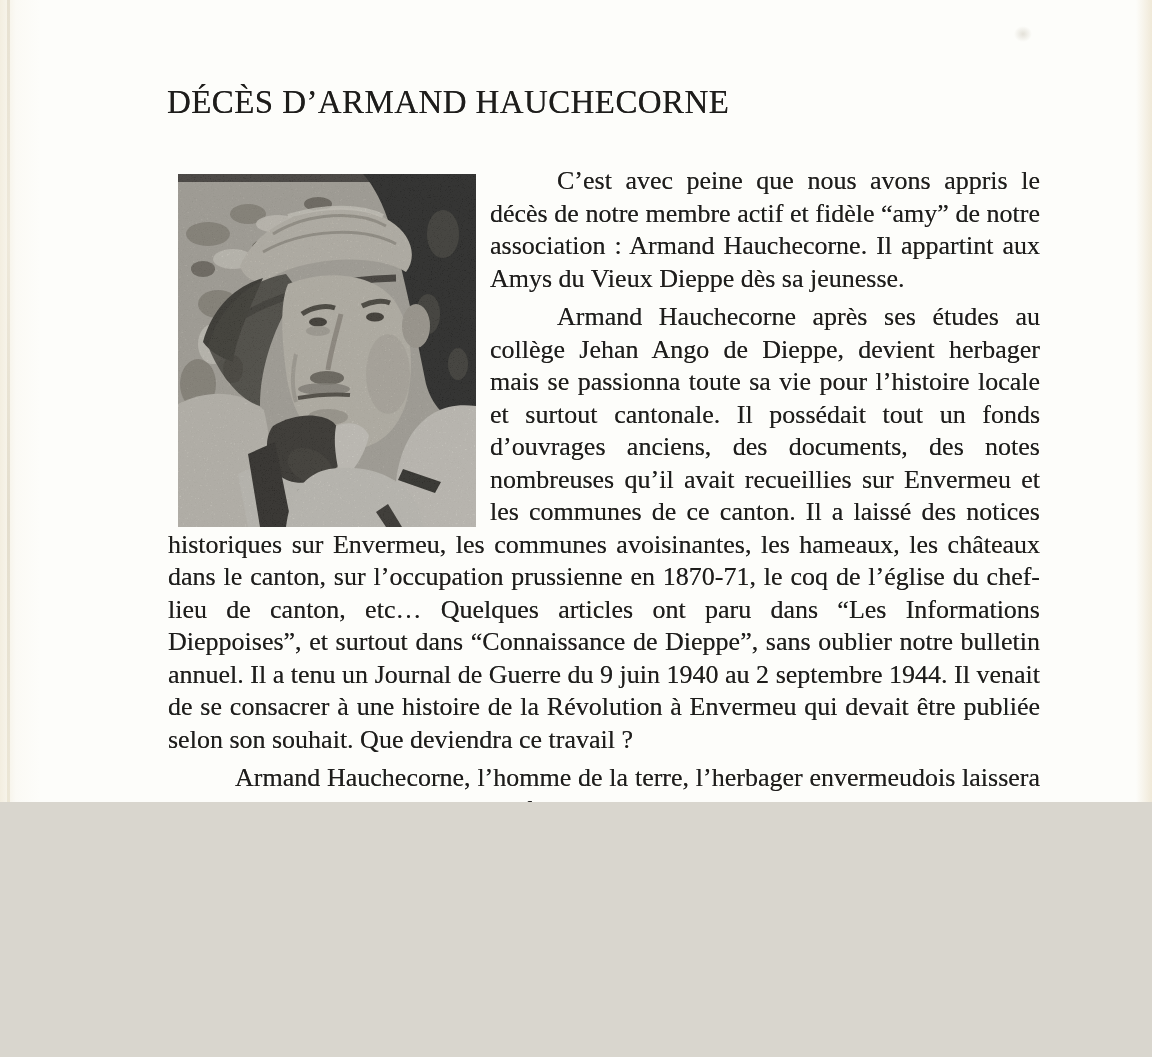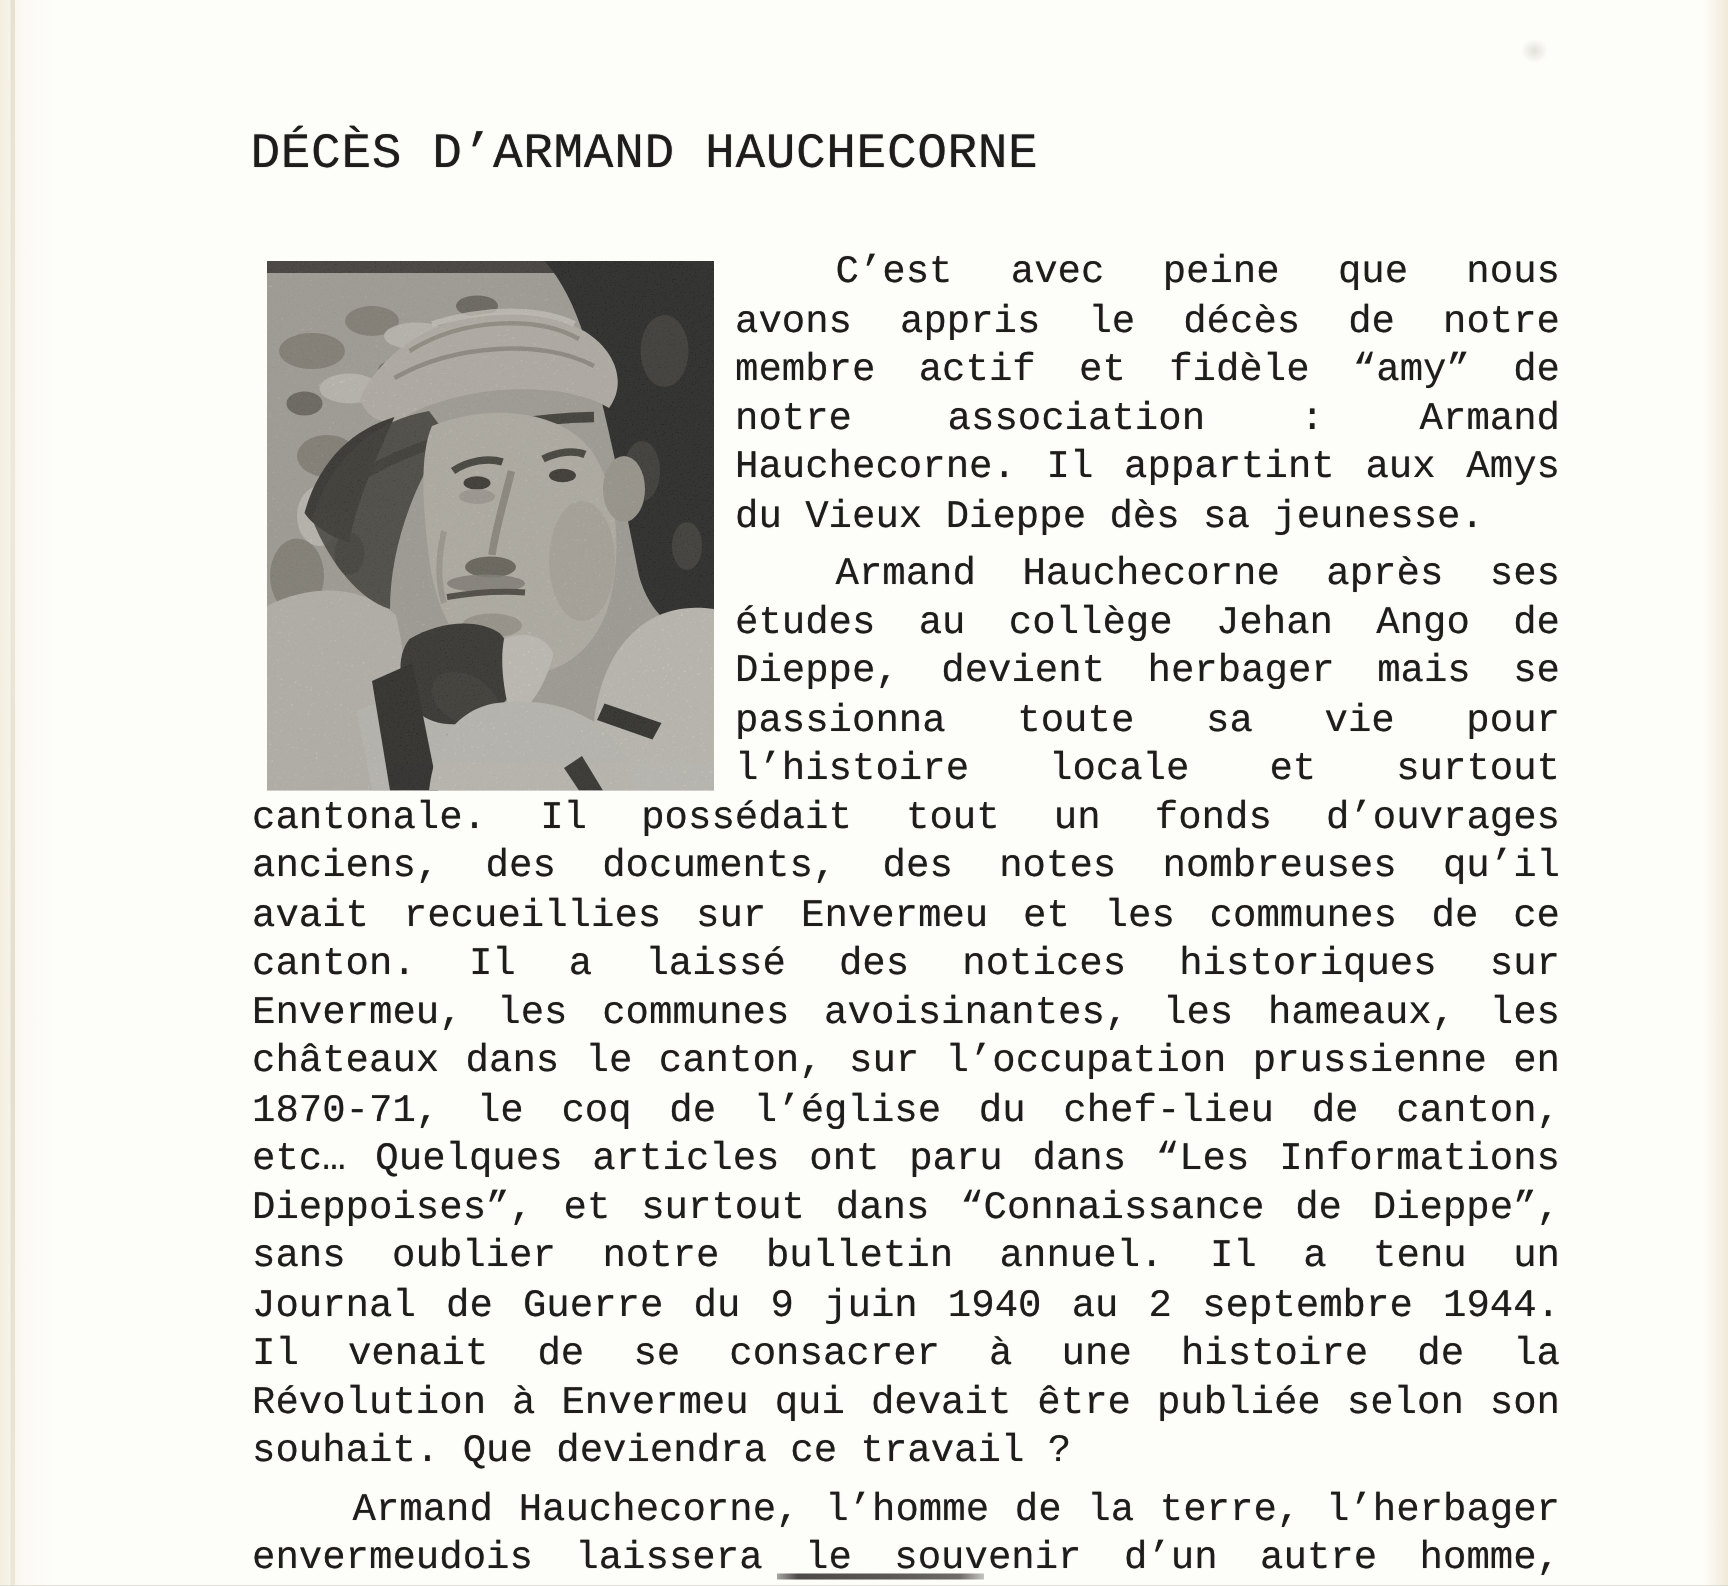--- a/index.html
+++ b/index.html
@@ -1,23 +1,23 @@
 <!DOCTYPE html>
 <html lang="fr"><head>
 <meta charset="utf-8">
 <style>
   html,body { margin:0; padding:0; background:#d9d6ce; }
   .page {
     position:relative;
-    width:1152px; height:1057px;
+    width:1152px; height:802px;
     margin:0 auto;
     overflow:hidden;
     background:linear-gradient(90deg, #f3eee0 0px, #fbfaf5 16px, #fdfdfa 40px,
                #fdfdfa 1136px, #f0e9d8 1152px);
-    font-family:Liberation Mono, monospace;
+    font-family:Liberation Serif, serif;
     color:#1e1d1b;
   }
   .scan-line-left {
     position:absolute; left:7px; top:0; width:3px; height:100%;
     background:linear-gradient(#ded6c3, #e9e2d1 30%, #d9d1bd 65%, #e6dfcb);
     opacity:.65;
   }
   .scan-speck {
     position:absolute; left:1014px; top:26px; width:18px; height:16px;
     background:radial-gradient(closest-side, #d2cec2, rgba(255,255,255,0));

